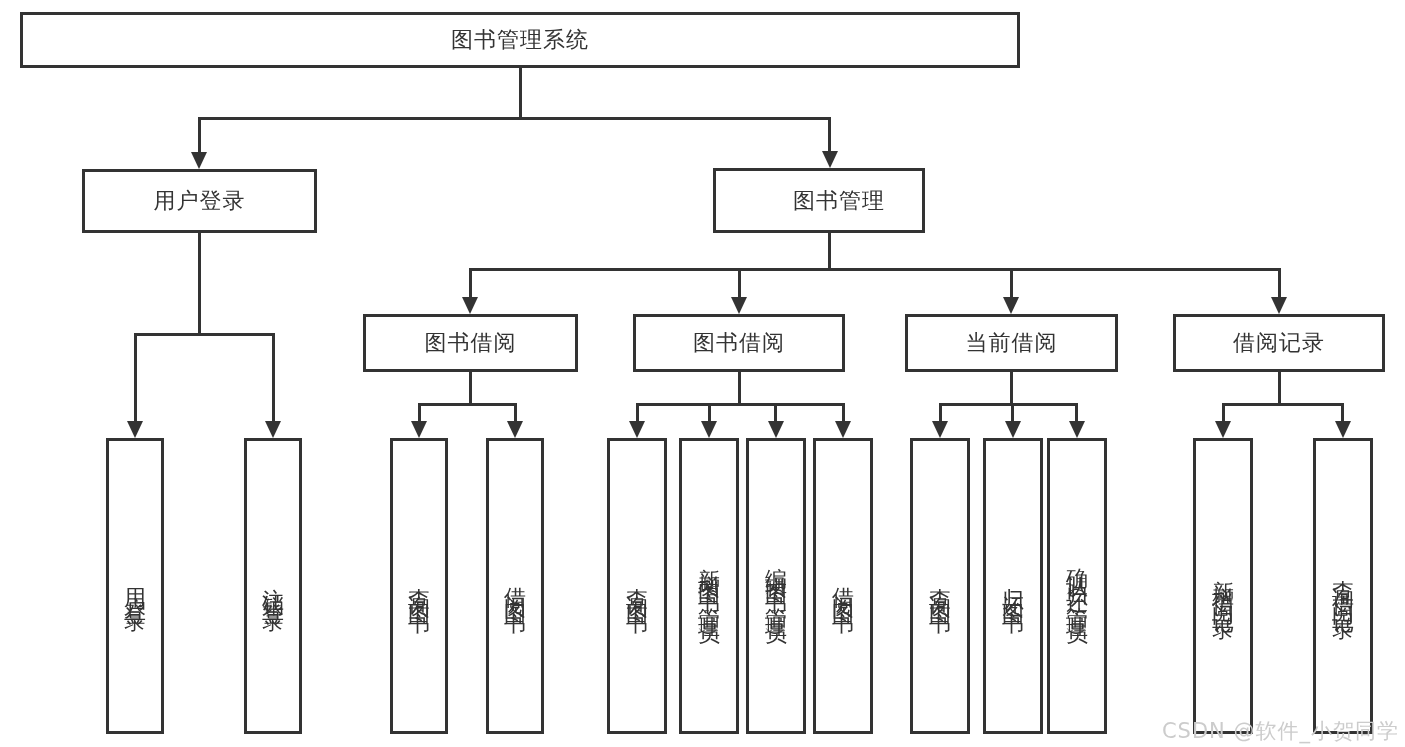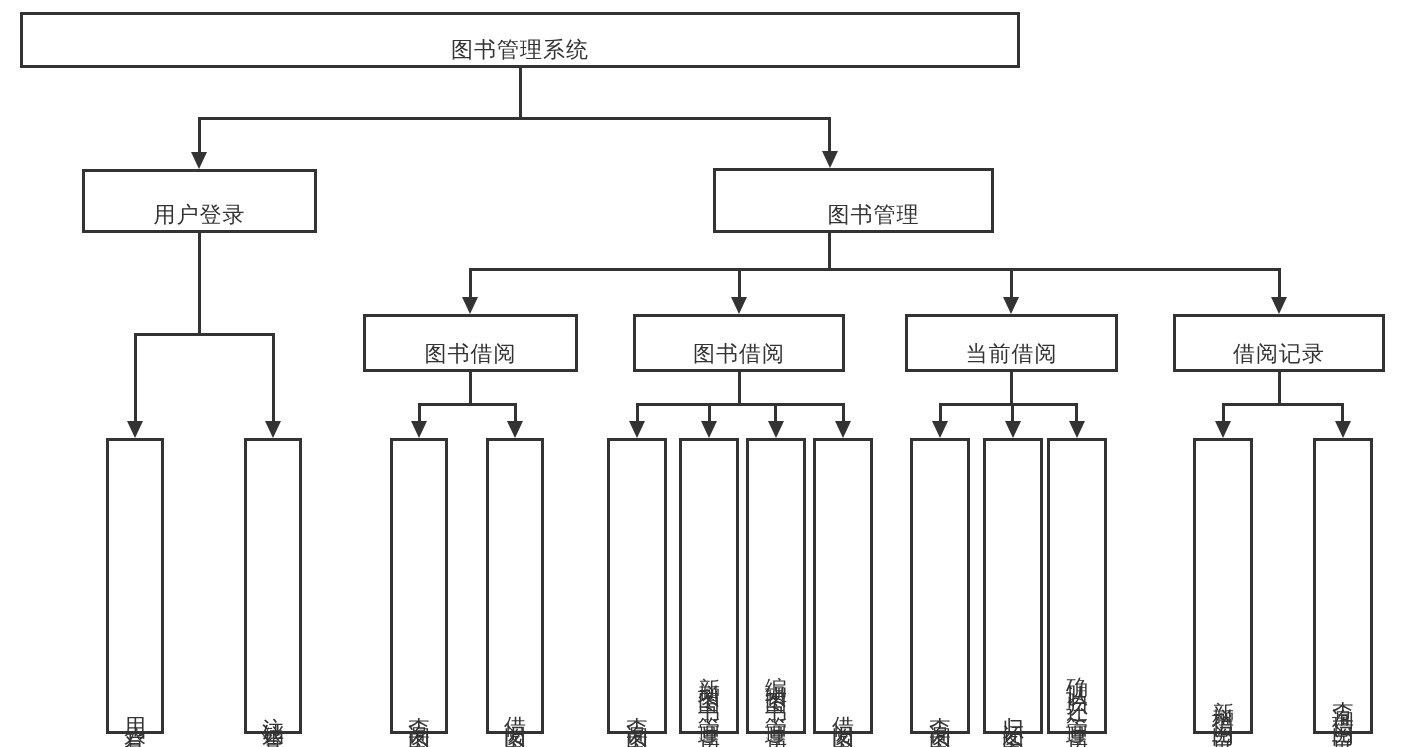--- a/index.html
+++ b/index.html
@@ -10,21 +10,21 @@
     background: #ffffff;
     font-family: "DejaVu Sans", sans-serif;
     overflow: hidden;
   }
   .box {
     position: absolute;
     box-sizing: border-box;
     background: #ffffff;
     border: 3px solid #333333;
     display: flex;
-    align-items: flex-end;
+    align-items: center;
     justify-content: center;
     color: #333333;
     font-size: 22px;
     letter-spacing: 1px;
     text-align: center;
   }
   .leaf .vtext {
     writing-mode: vertical-rl;
     text-orientation: mixed;
     line-height: 1;
@@ -63,21 +63,21 @@
   <div class="vl" style="left:519px; top:68px; height:51px;"></div>
   <div class="hl" style="left:198px; top:117px; width:633px;"></div>
   <div class="vl" style="left:198px; top:117px; height:36px;"></div>
   <div class="vl" style="left:828px; top:117px; height:35px;"></div>
   <div class="arrow" style="left:191px; top:152px;"></div>
   <div class="arrow" style="left:822px; top:151px;"></div>
 
   <div class="box" style="left:82px; top:169px; width:235px; height:64px;">
     <span>用户登录</span>
   </div>
-  <div class="box" style="left:713px; top:168px; width:281px; height:65px;padding-left:40px;">
+  <div class="box" style="left:713px; top:168px; width:212px; height:65px;padding-left:40px;">
     <span>图书管理</span>
   </div>
 
   <div class="vl" style="left:198px; top:233px; height:102px;"></div>
   <div class="hl" style="left:134px; top:333px; width:140px;"></div>
   <div class="vl" style="left:134px; top:333px; height:88px;"></div>
   <div class="vl" style="left:272px; top:333px; height:88px;"></div>
   <div class="arrow" style="left:127px; top:421px;"></div>
   <div class="arrow" style="left:265px; top:421px;"></div>
 
@@ -176,14 +176,15 @@
     <span class="vtext">确认归还（管理员）</span>
   </div>
 
   <div class="box leaf" style="left:1193px; top:438px; width:60px; height:296px;">
     <span class="vtext">新增借阅记录</span>
   </div>
   <div class="box leaf" style="left:1313px; top:438px; width:60px; height:296px;">
     <span class="vtext">查询借阅记录</span>
   </div>
 
+  <div class="watermark">CSDN @软件_小贺同学</div>
 
 </div>
 
 </body></html>

